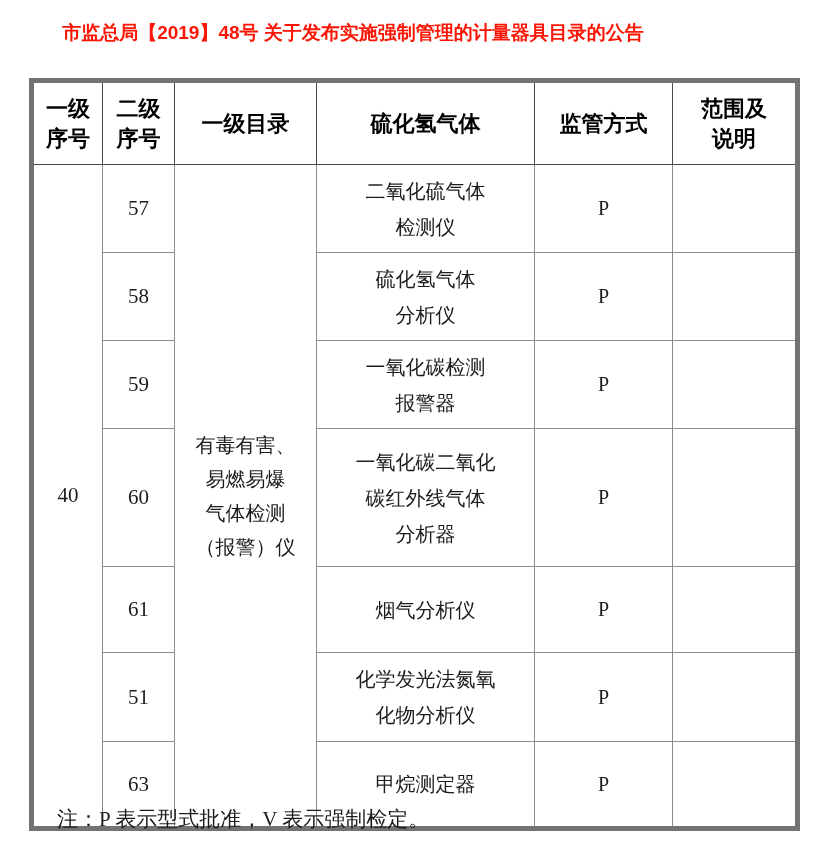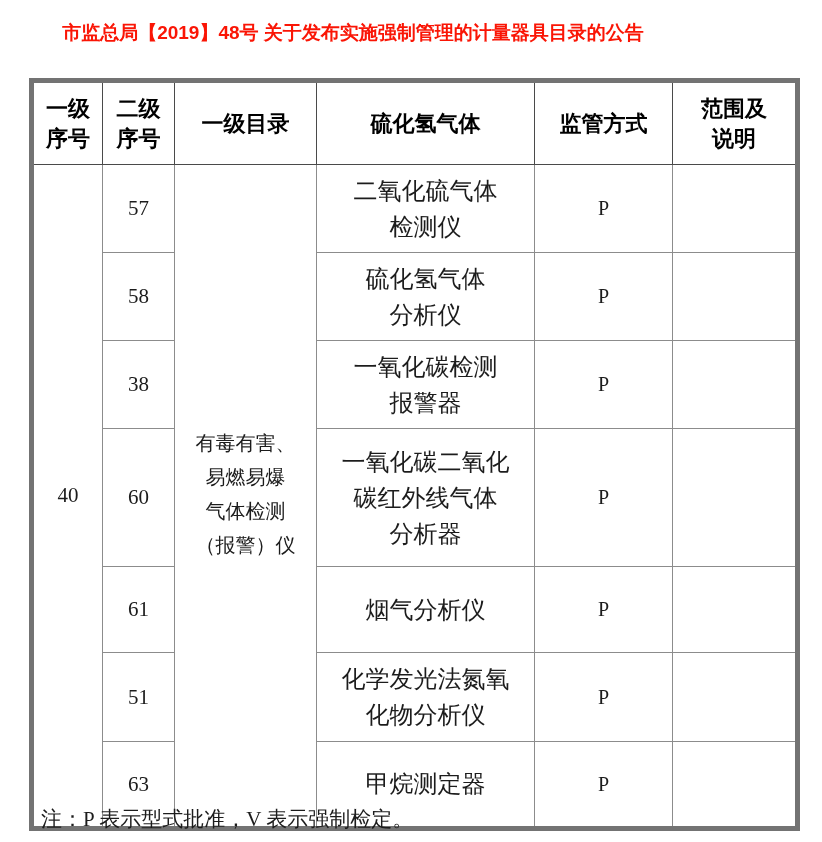--- a/index.html
+++ b/index.html
@@ -89,29 +89,29 @@
   .col-mode    { width: 138px; }
   .col-scope   { width: 125px; }
 
   
   .cell-num {
     font-family: "Liberation Serif", "DejaVu Serif", serif;
     font-size: 21px;
     color: #1c1c1c;
   }
   .cell-cat1 {
-    font-family: Liberation Mono, monospace;
+    font-family: Liberation Serif, serif;
     font-size: 20px;
     line-height: 34px;
     color: #1c1c1c;
     white-space: pre-line;
   }
   .cell-cat2 {
     font-family: "Liberation Serif", "DejaVu Serif", serif;
-    font-size: 24px;
+    font-size: 20px;
     line-height: 36px;
     color: #1c1c1c;
     white-space: pre-line;
   }
   .cell-mode {
     font-family: "Liberation Serif", "DejaVu Serif", serif;
     font-size: 20px;
     color: #1c1c1c;
   }
   .cell-scope {
@@ -122,21 +122,21 @@
 
   .r-57 td, .r-58 td, .r-59 td { height: 83px; }
   .r-60 td { height: 133px; }
   .r-61 td { height: 81px; }
   .r-62 td { height: 84px; }
   .r-63 td { height: 80px; }
 
   
   .table-note {
     position: absolute;
-    left: 41px;
+    left: 57px;
     top: 802px;
     font-family: "Liberation Serif", "DejaVu Serif", serif;
     font-size: 21px;
     line-height: 34px;
     color: #1c1c1c;
     white-space: nowrap;
   }
 </style>
 </head>
 <body>
@@ -180,21 +180,21 @@
 
     <tr class="r-58">
       <td class="cell-num">58</td>
       <td class="cell-cat2">硫化氢气体
 分析仪</td>
       <td class="cell-mode">P</td>
       <td class="cell-scope"></td>
     </tr>
 
     <tr class="r-59">
-      <td class="cell-num">38</td>
+      <td class="cell-num">59</td>
       <td class="cell-cat2">一氧化碳检测
 报警器</td>
       <td class="cell-mode">P</td>
       <td class="cell-scope"></td>
     </tr>
 
     <tr class="r-60">
       <td class="cell-num">60</td>
       <td class="cell-cat2">一氧化碳二氧化
 碳红外线气体

